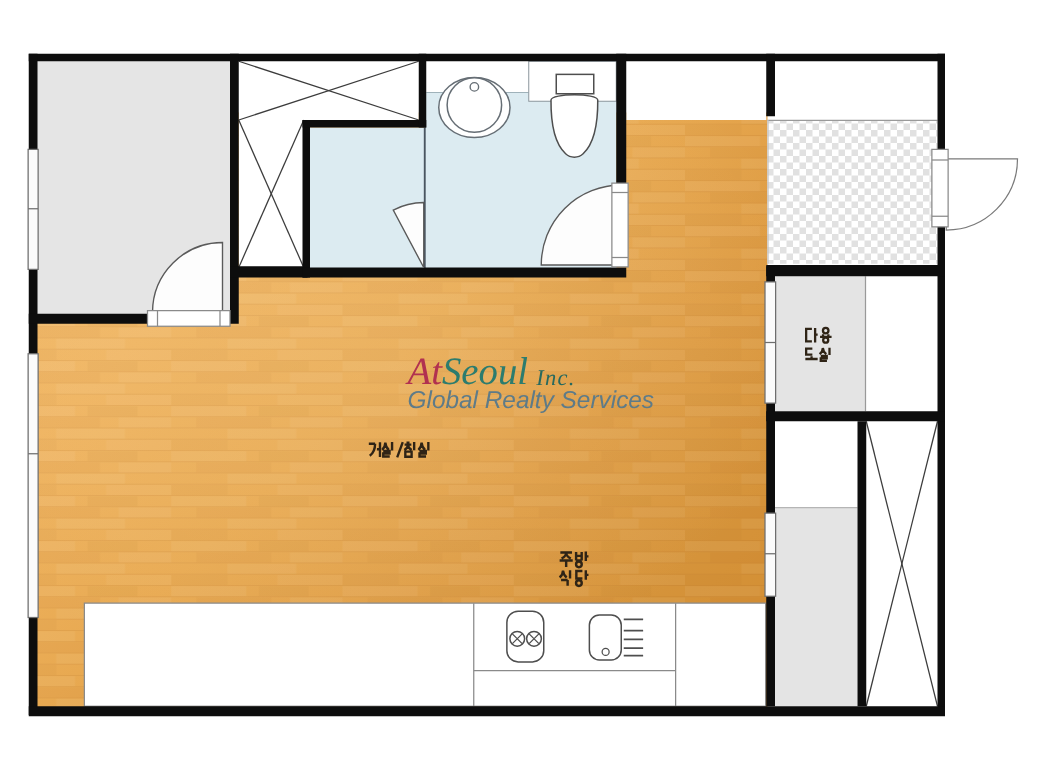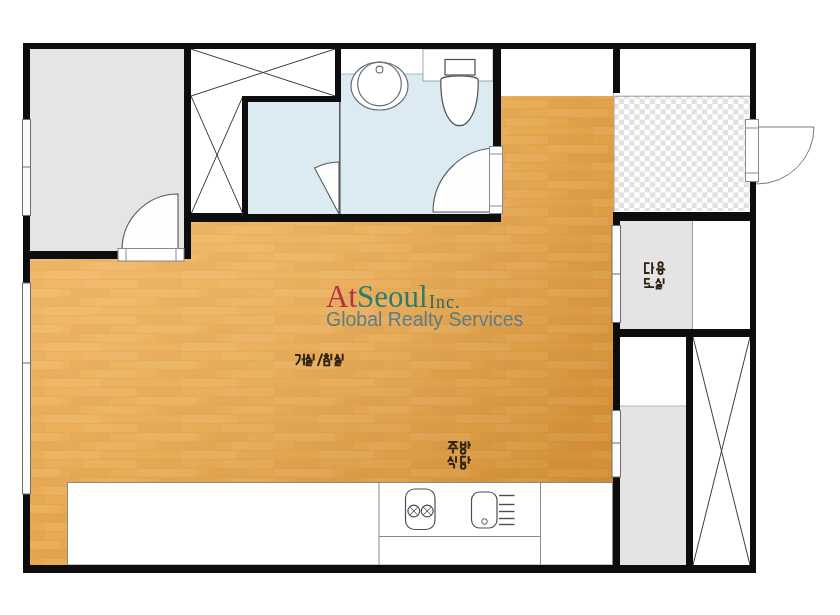--- a/index.html
+++ b/index.html
@@ -1,16 +1,16 @@
 <!DOCTYPE html>
 <html><head>
 <meta charset="utf-8">
 <style>
   html,body{margin:0;padding:0;background:#ffffff;}
-  #plan{width:840px;height:615px;position:relative;font-family:"Liberation Sans",sans-serif;}
+  #plan{width:840px;height:615px;position:relative;font-family:"Liberation Sans",sans-serif;font-style:italic;}
 </style>
 </head>
 <body>
 <div id="plan">
 <svg width="840" height="615" viewBox="0 0 840 615" xmlns="http://www.w3.org/2000/svg">
 <defs>
   <linearGradient id="wood" x1="0" y1="0" x2="0.9" y2="0.75">
     <stop offset="0" stop-color="#f3bd6e"></stop>
     <stop offset="0.3" stop-color="#efb461"></stop>
     <stop offset="0.55" stop-color="#e8a951"></stop>

